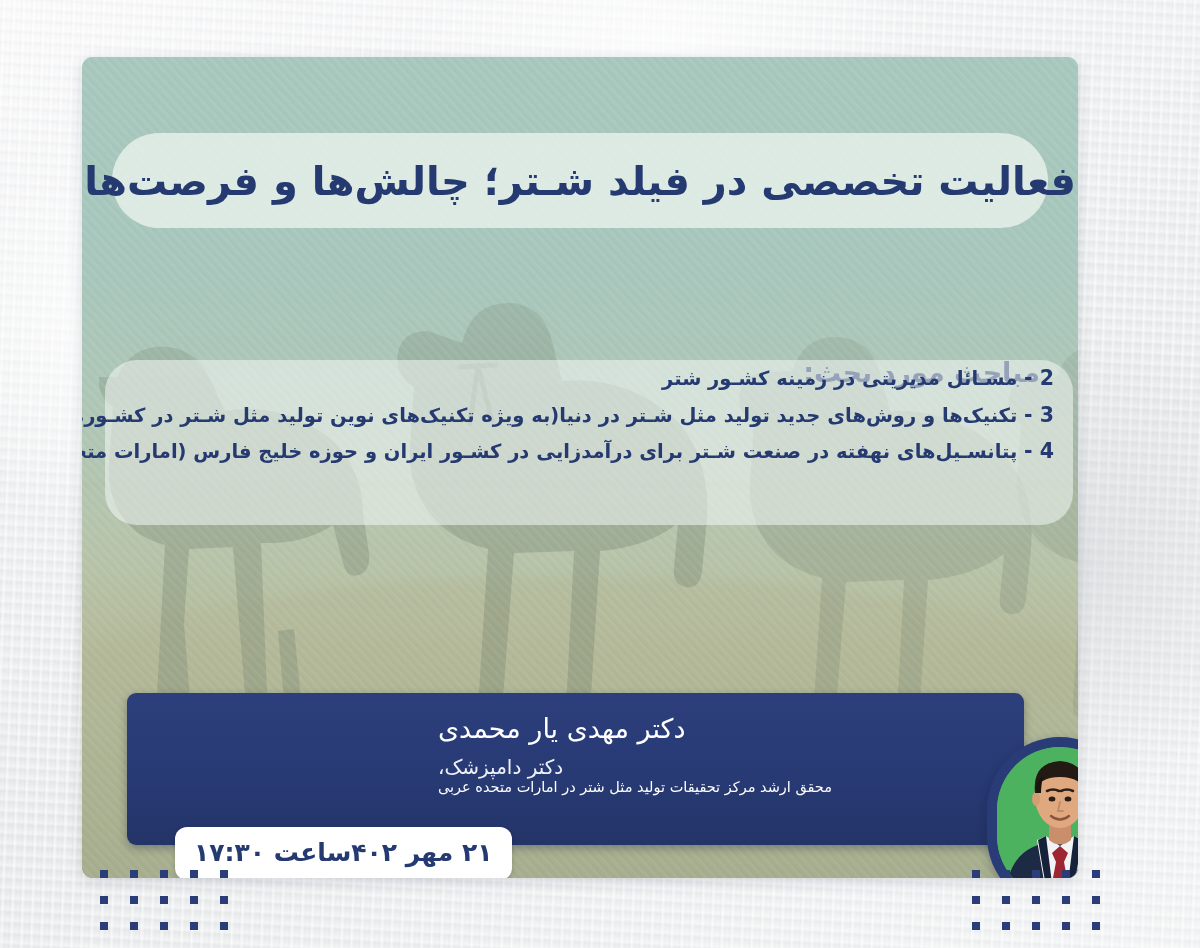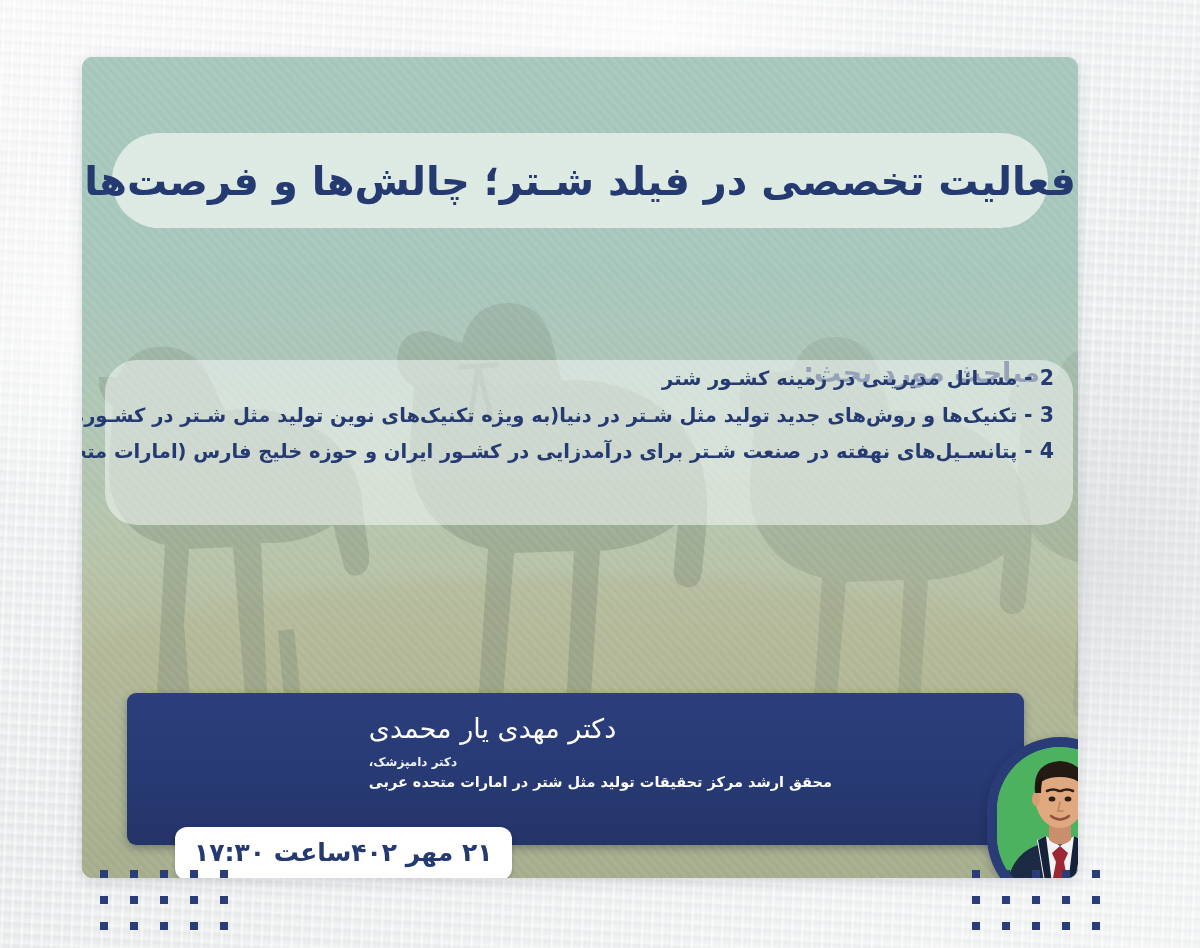--- a/index.html
+++ b/index.html
@@ -237,30 +237,29 @@
   }
   .speaker-name {
     color: #ffffff;
     font-size: 27px;
     font-weight: 500;
     line-height: 1.25;
     white-space: nowrap;
   }
   .speaker-role {
     color: #eef1f7;
-    font-size: 12px;
-    font-weight: 700;
+    font-size: 20px;
+    font-weight: 400;
     margin-top: 9px;
     white-space: nowrap;
   }
   .speaker-affil {
     color: #ffffff;
     font-size: 14.5px;
-    font-weight: 700;
-    margin-top: 5px;
+    font-weight: 400;
     white-space: nowrap;
   }
 
   
   .avatar-frame {
     position: absolute;
     left: 905px;
     top: 680px;
     width: 146px;
     height: 172px;

